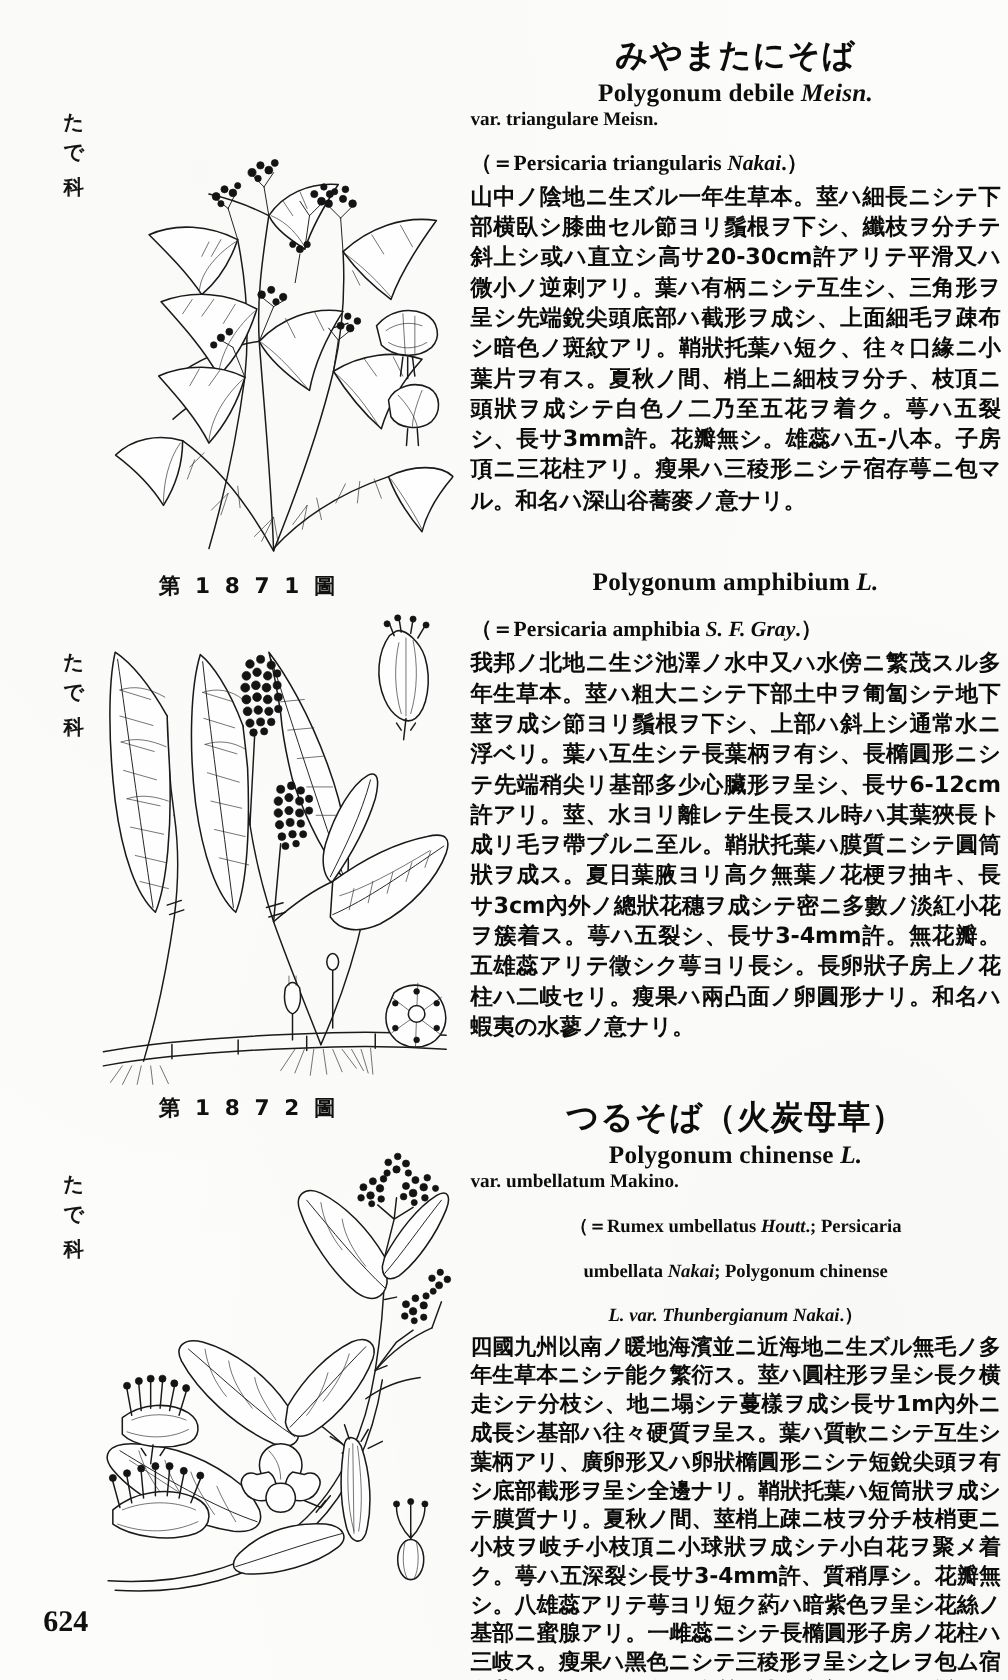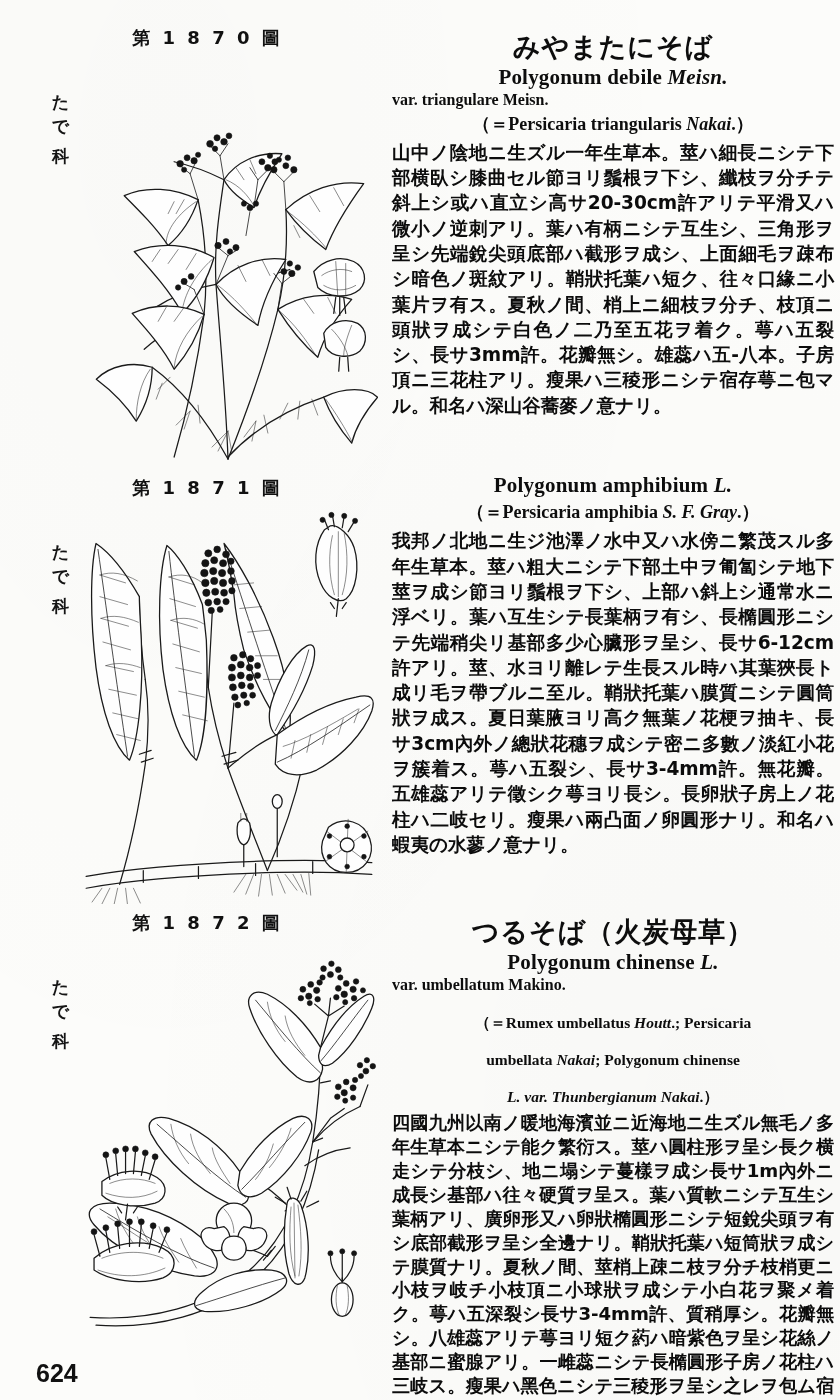--- a/index.html
+++ b/index.html
@@ -86,27 +86,26 @@
   }
   .latin .it { font-style: italic; }
   .latin-2 {
     font-family: "Liberation Serif", serif;
     font-weight: 700;
     font-size: 16px;
     line-height: 1.2;
     color: #0d0d0d;
   }
   .syn {
-    text-align: center;
     font-family: "Liberation Serif", serif;
     font-size: 18px;
     font-weight: 600;
     line-height: 1.18;
     color: #0d0d0d;
-    margin-top: 4px;
+    margin-top: 16px;
   }
   .syn .it { font-style: italic; }
   .syn-small {
     text-align: center;
     font-family: "Liberation Serif", serif;
     font-size: 15.5px;
     font-weight: 600;
     line-height: 1.18;
     color: #0d0d0d;
     margin-top: 19px;
@@ -120,43 +119,42 @@
     letter-spacing: -0.1px;
     color: #0c0c0c;
     text-align: justify;
     font-weight: 600;
     word-break: break-all;
   }
   .entry-3 .body-jp { font-size: 18.2px; line-height: 1.31; }
 
   .page-number {
     position: absolute;
-    left: 36px; bottom: 12px;
-    font-family: Liberation Sans, sans-serif;
+    left: 36px; bottom: 34px;
+    font-family: Liberation Serif, serif;
     font-weight: 700;
     font-size: 25px;
     color: #111;
   }
 
   
   .ink { fill: none; stroke: #1a1a1a; stroke-width: 1.25; stroke-linecap: round; stroke-linejoin: round; }
   .ink-thin { fill: none; stroke: #1a1a1a; stroke-width: 0.8; stroke-linecap: round; }
   .ink-fine { fill: none; stroke: #2a2a2a; stroke-width: 0.55; stroke-linecap: round; }
   .ink-fill { fill: #141414; stroke: #141414; stroke-width: 0.6; }
   .leaf { fill: #fefefe; stroke: #1a1a1a; stroke-width: 1.3; stroke-linejoin: round; }
 </style>
 </head>
 <body>
 
 <div class="page">
 
   <div class="entry entry-1">
 
     <div class="plate">
-      <div class="fig-caption">第 1 8 7 0 圖</div>
       <div class="family-label">たで科</div>
       <div class="fig-art">
         <svg viewBox="0 0 300 410" preserveAspectRatio="xMidYMid meet">
           <g class="ink">
 
             <path d="M150 400 C148 340 142 280 138 225 C136 190 140 160 146 120"></path>
             <path d="M150 400 C170 350 188 300 200 250 C208 215 210 185 208 150"></path>
             <path d="M96 398 C110 350 120 300 126 255 C130 215 128 180 120 140"></path>
             <path d="M150 400 C128 360 104 330 74 308"></path>
             <path d="M150 398 C176 370 210 350 246 338"></path>

